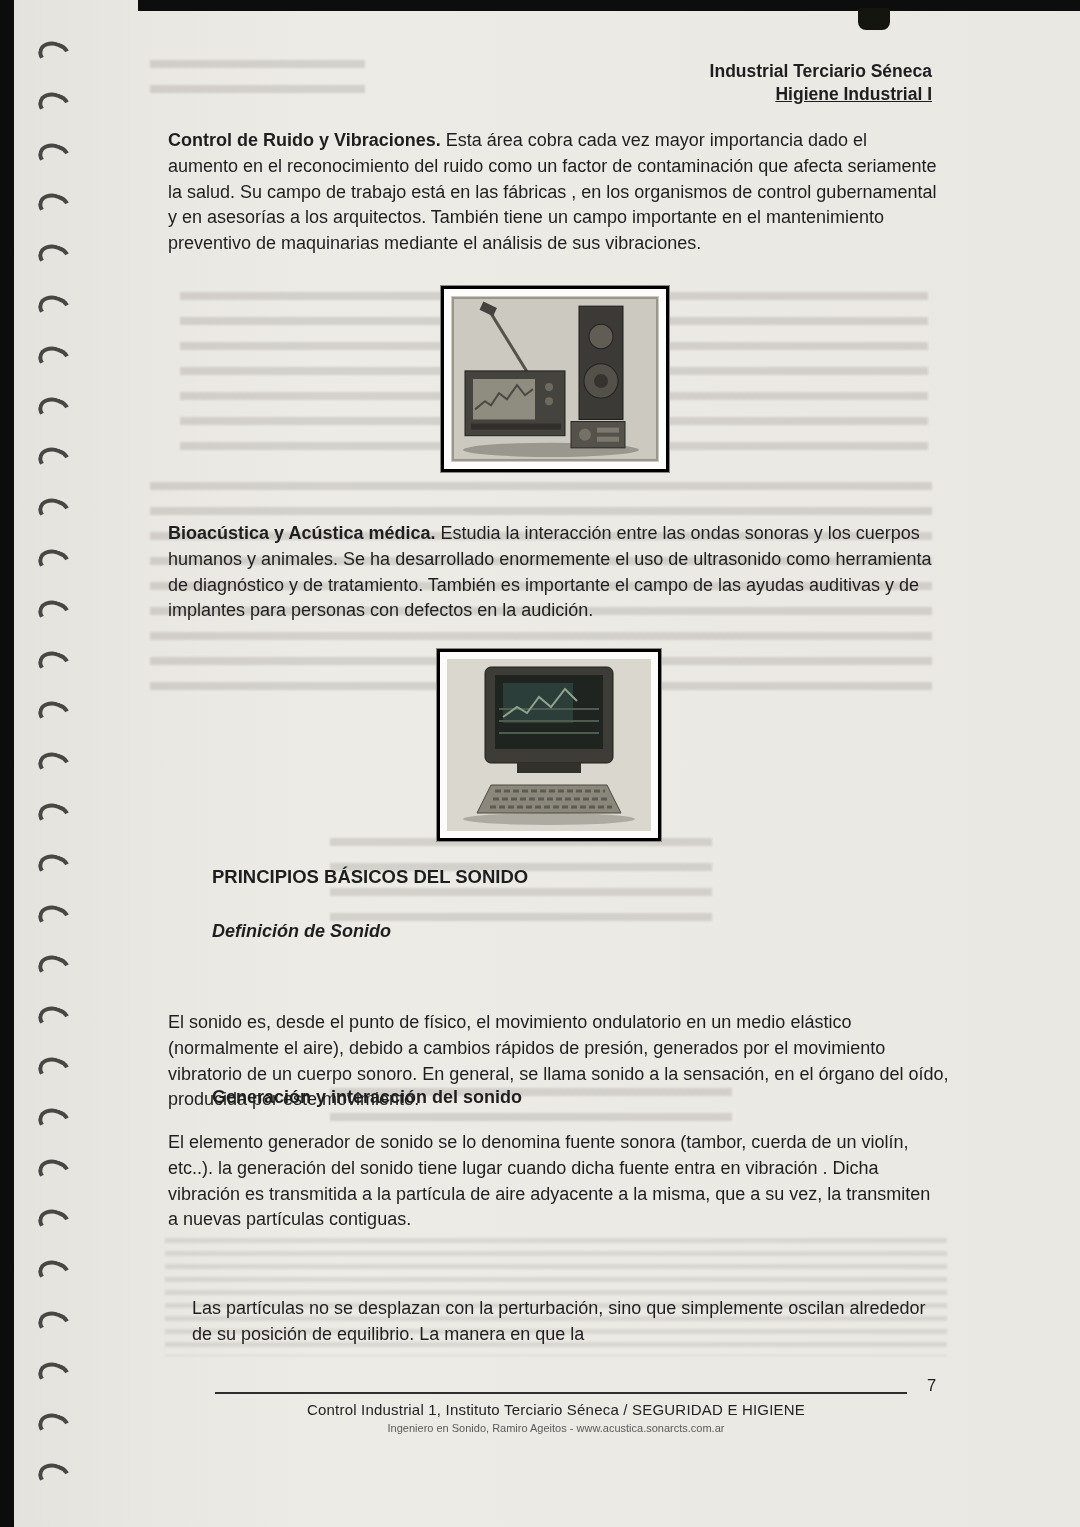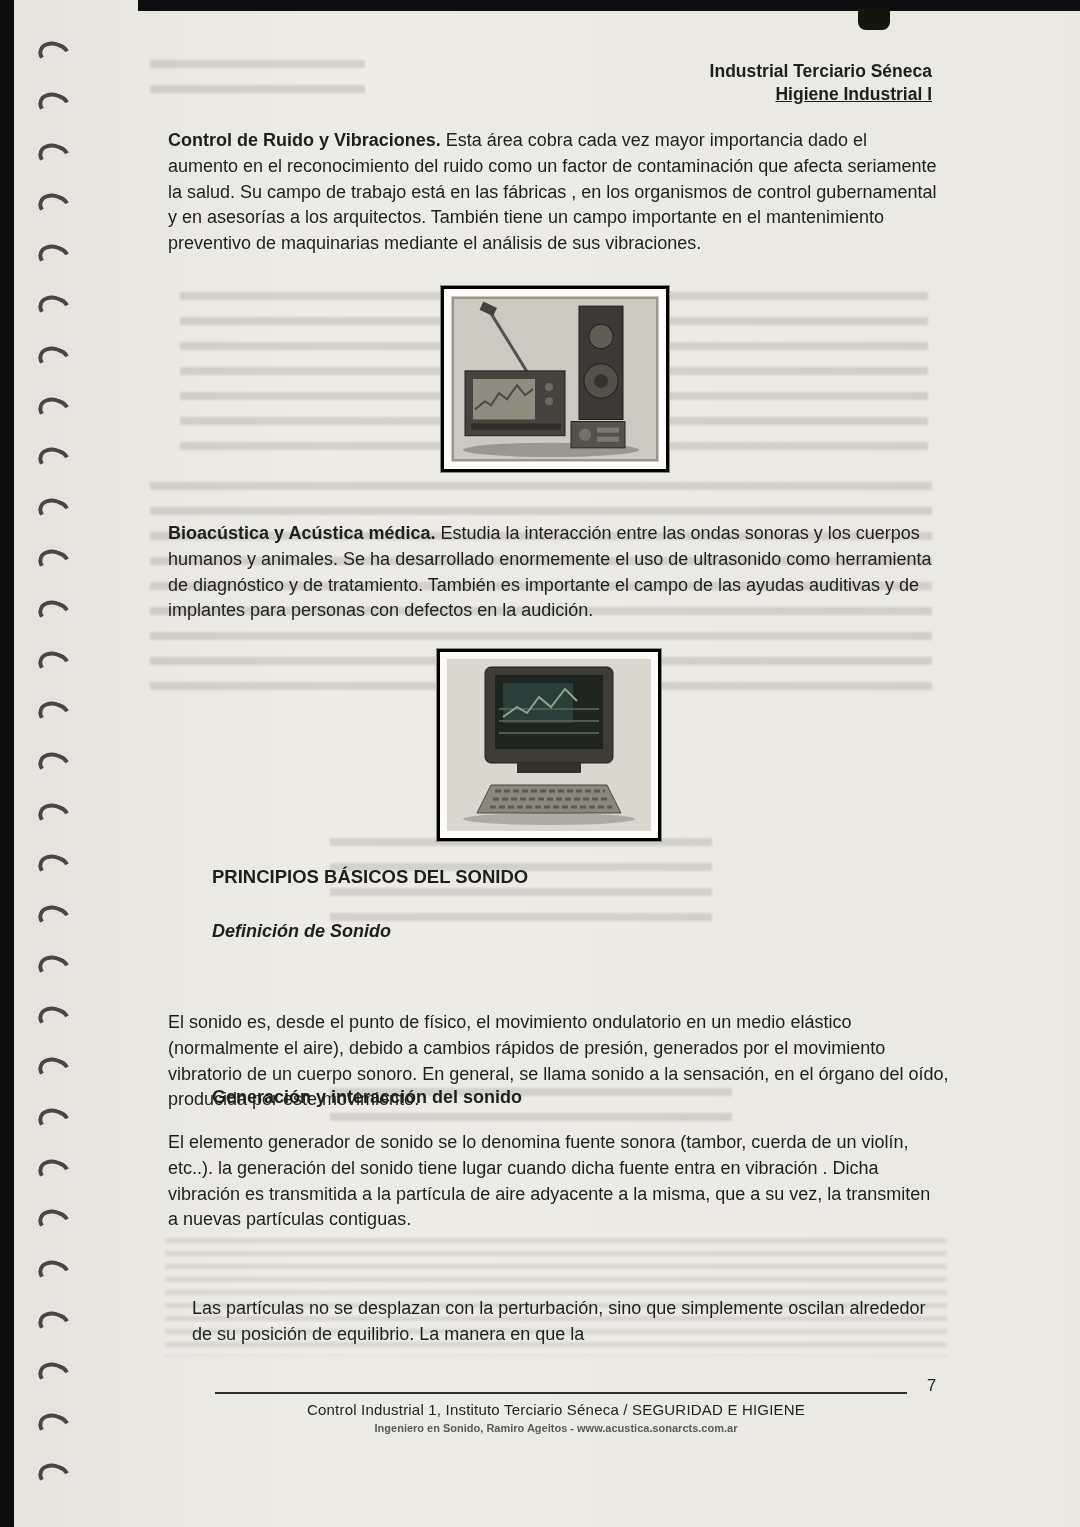--- a/index.html
+++ b/index.html
@@ -49,21 +49,21 @@
   
   .figure { position:absolute; z-index:3; background:#fdfcfa; border:3px solid #000; padding:7px; box-shadow:0 0 0 1px #8a887f; }
   #figure1 { left:441px; top:286px; width:228px; height:186px; }
   #figure2 { left:437px; top:649px; width:224px; height:192px; }
   .figure svg { width:100%; height:100%; display:block; }
   
   #footer-rule { position:absolute; left:215px; top:1392px; width:692px; border-top:2px solid #2e2e2e; z-index:2; }
   #page-number { position:absolute; left:927px; top:1376px; font-size:16.5px; z-index:2; }
   #footer-text { position:absolute; left:170px; top:1401px; width:772px; text-align:center; z-index:2; }
   #footer-line1 { font-size:15px; letter-spacing:.2px; color:#222; }
-  #footer-line2 { font-size:11px; color:#5a5a58; margin-top:4px;font-weight:bold; }
+  #footer-line2 { font-size:11px; color:#5a5a58; margin-top:4px; }
 </style>
 </head>
 <body>
 
 <div class="bar-left"></div>
 <div class="bar-top"></div>
 <div class="bar-top-blob"></div>
 <div id="binder-holes">
     <div class="hole" style="top: 0px;"></div>
     <div class="hole" style="top: 50.8px;"></div>

